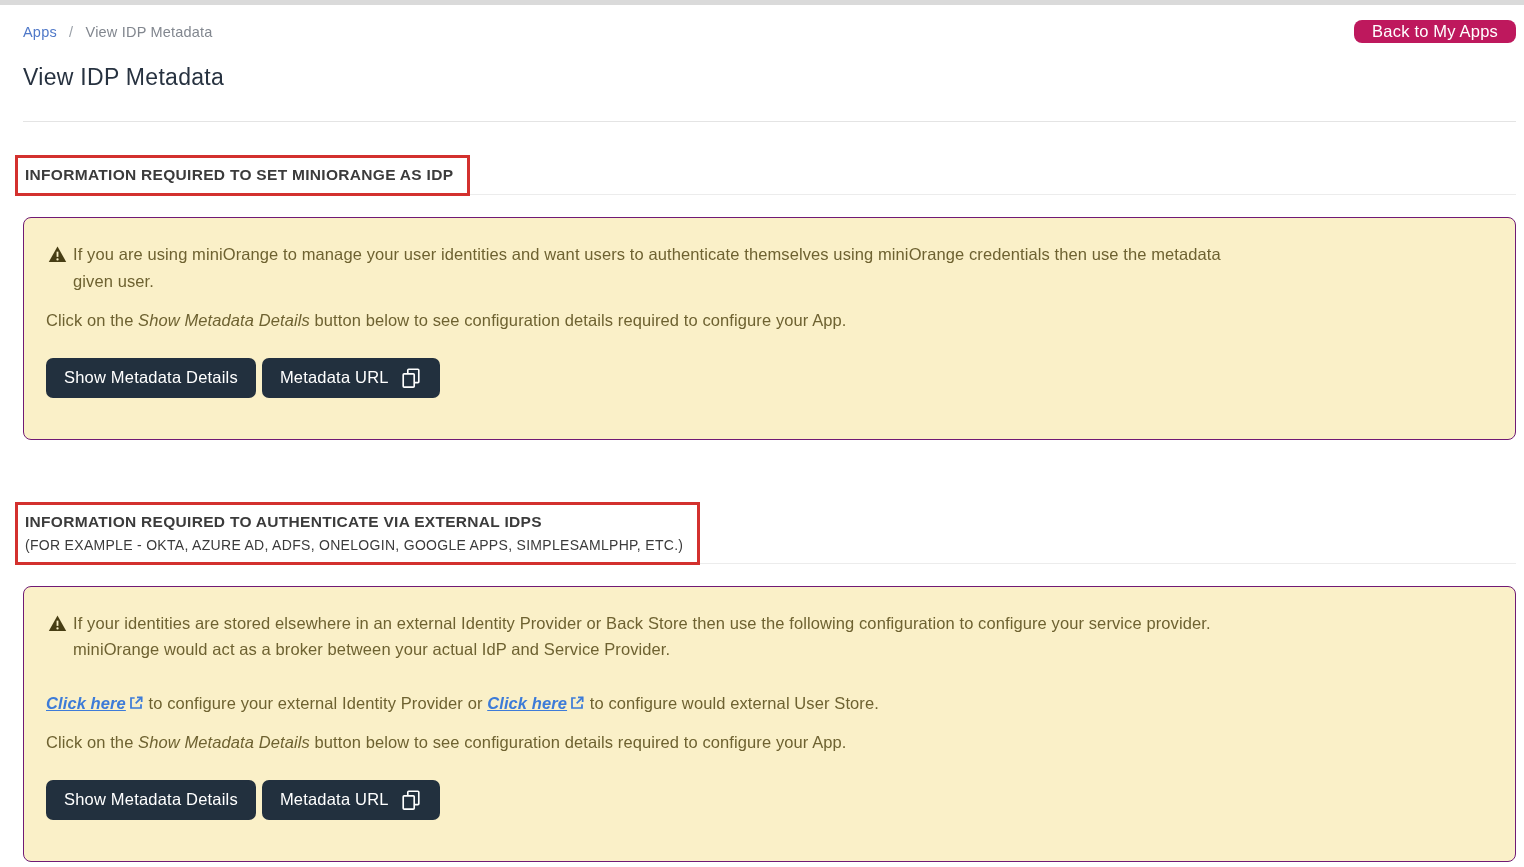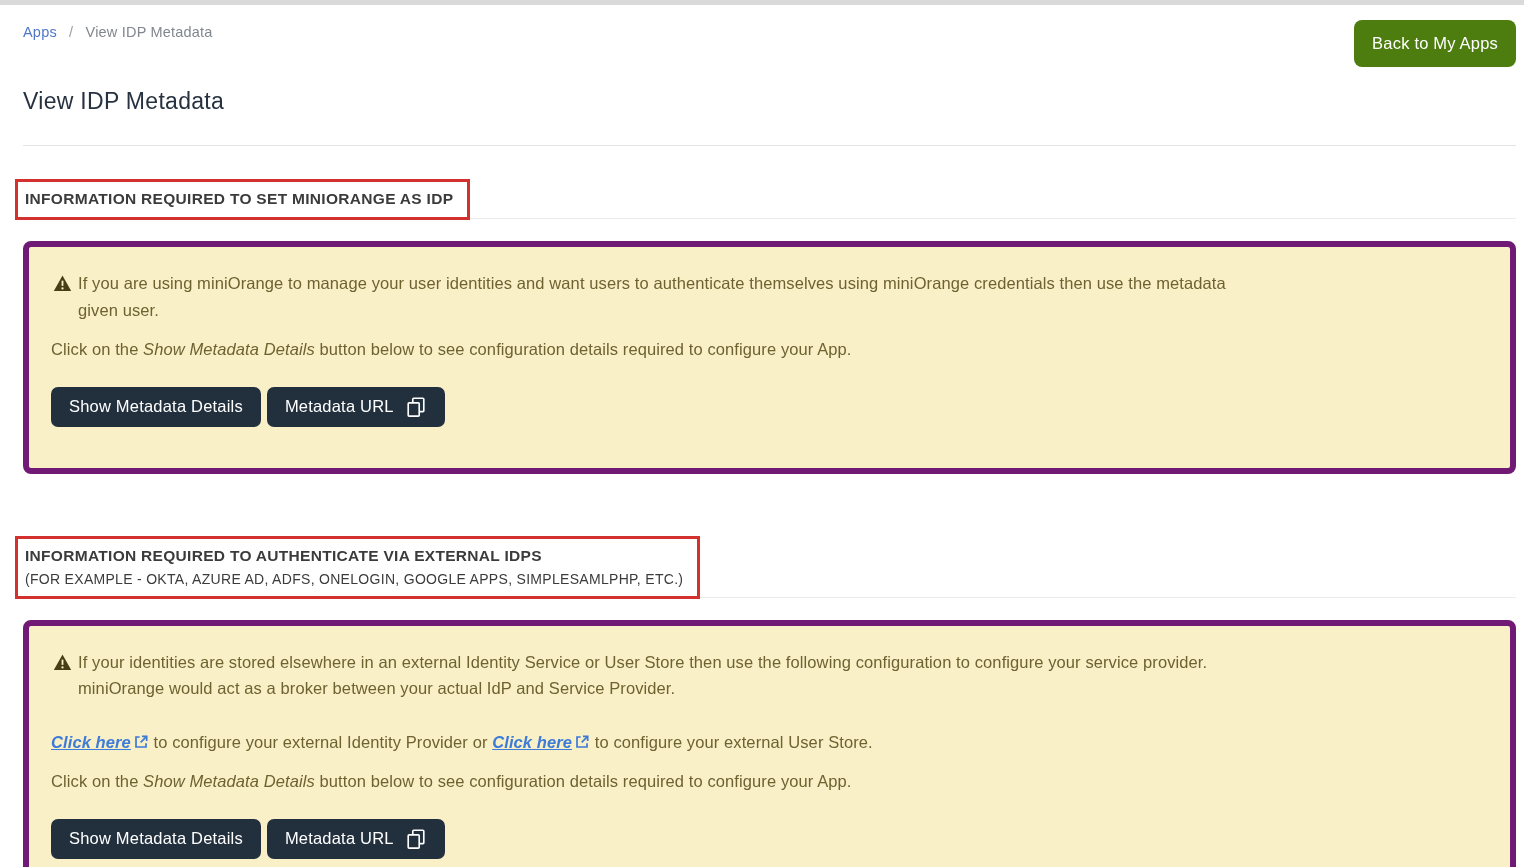--- a/index.html
+++ b/index.html
@@ -13,41 +13,41 @@
   .top-strip { height: 5px; background: #dadada; }
   .container { padding: 0 8px 0 23px; }
 
   
   .header-row { display: flex; justify-content: space-between; align-items: flex-start; margin-top: 15px; }
   .breadcrumb { font-size: 14.5px; padding-top: 4px; letter-spacing: .2px; }
   .breadcrumb .crumb-link { color: #4f78c8; text-decoration: none; cursor: pointer; margin-top: 22px; }
   .breadcrumb .crumb-sep { color: #9aa0a8; margin: 0 8px; }
   .breadcrumb .crumb-current { color: #82878f; }
   .back-btn {
-    background: #4d7c0f; color: #fff; border: none; border-radius: 8px;
+    background: #be185d; color: #fff; border: none; border-radius: 8px;
     font-family: "Liberation Sans", sans-serif;
-    font-size: 16.5px; padding: 14px 18px; cursor: pointer; letter-spacing: .2px;
+    font-size: 16.5px; padding: 2px 18px; cursor: pointer; letter-spacing: .2px;
   }
 
   .page-title { font-size: 23px; font-weight: 500; color: #273240; margin-top: 21px; letter-spacing: .3px; }
   .divider { border-bottom: 1px solid #e4e4e4; margin-top: 30px; }
 
   
   .section-header { border-bottom: 1px solid #ececec; margin-top: 33px; }
   .section-header.second { margin-top: 62px; }
   .annotation-box {
     display: inline-block; border: 3px solid #d3312e;
     padding: 8px 14px 9px 7px; margin-left: -8px; margin-bottom: -2px;
   }
   .section-heading { font-size: 15.5px; font-weight: 700; color: #3b3b3b; letter-spacing: .3px; }
   .section-subheading { font-size: 14px; font-weight: 500; color: #3b3b3b; margin-top: 6px; letter-spacing: .3px; }
 
   
   .alert {
-    background: #FAF0C8; border: 6px solid #701a75; border-radius: 8px;
+    background: #FAF0C8; border: 1px solid #701a75; border-radius: 8px;
     margin-top: 22px; padding: 23px 22px 41px 22px;
     color: #6E6231; font-size: 16.5px; line-height: 26.5px; letter-spacing: .1px;
   }
   .alert-lead { display: flex; align-items: flex-start; }
   .warn-icon { flex: 0 0 19px; width: 19px; height: 19px; margin: 4px 6px 0 2px; }
   .alert-click-line { margin-top: 13px; }
   .alert-links-line { margin-top: 27px; }
   .em-ital { font-style: italic; }
   .ext-link {
     color: #3D7BD8; font-weight: 700; font-style: italic;
@@ -125,33 +125,33 @@
   </div>
 
   <div class="alert">
     <div class="alert-lead">
       <svg class="warn-icon" viewBox="0 0 24 24">
         <path d="M12 1.8 L23 21.4 H1 Z" fill="#473e14"></path>
         <rect x="10.85" y="8.4" width="2.3" height="6.6" fill="#FAF0C8"></rect>
         <circle cx="12" cy="18.2" r="1.45" fill="#FAF0C8"></circle>
       </svg>
       <div>
-        <div>If your identities are stored elsewhere in an external Identity Service or User Store then use the following configuration to configure your service provider.</div>
+        <div>If your identities are stored elsewhere in an external Identity Provider or Back Store then use the following configuration to configure your service provider.</div>
         <div>miniOrange would act as a broker between your actual IdP and Service Provider.</div>
       </div>
     </div>
     <div class="alert-links-line"><a class="ext-link">Click here</a><svg class="ext-icon" viewBox="0 0 24 24" fill="none" stroke="#3D7BD8" stroke-width="2.6">
           <path d="M10 4.5 H4.5 V19.5 H19.5 V14"></path>
           <path d="M13.5 3.5 H20.5 V10.5"></path>
           <path d="M20.5 3.5 L11.5 12.5"></path>
         </svg><span> to configure your external Identity Provider or </span><a class="ext-link">Click here</a><svg class="ext-icon" viewBox="0 0 24 24" fill="none" stroke="#3D7BD8" stroke-width="2.6">
           <path d="M10 4.5 H4.5 V19.5 H19.5 V14"></path>
           <path d="M13.5 3.5 H20.5 V10.5"></path>
           <path d="M20.5 3.5 L11.5 12.5"></path>
-        </svg><span> to configure your external User Store.</span></div>
+        </svg><span> to configure would external User Store.</span></div>
     <div class="alert-click-line"><span>Click on the </span><span class="em-ital">Show Metadata Details</span><span> button below to see configuration details required to configure your App.</span></div>
     <div class="btn-row">
       <button class="dark-btn">
           <span>Show Metadata Details</span>
         </button>
       <button class="dark-btn">
         <span>Metadata URL</span>
         <svg class="copy-icon" viewBox="0 0 24 24">
           <rect x="8.5" y="2.5" width="12" height="14.5" rx="1" fill="none" stroke="#ffffff" stroke-width="1.8"></rect>
           <rect x="3.5" y="7.5" width="12" height="14.5" rx="1" fill="#22303E" stroke="#ffffff" stroke-width="1.8"></rect>

